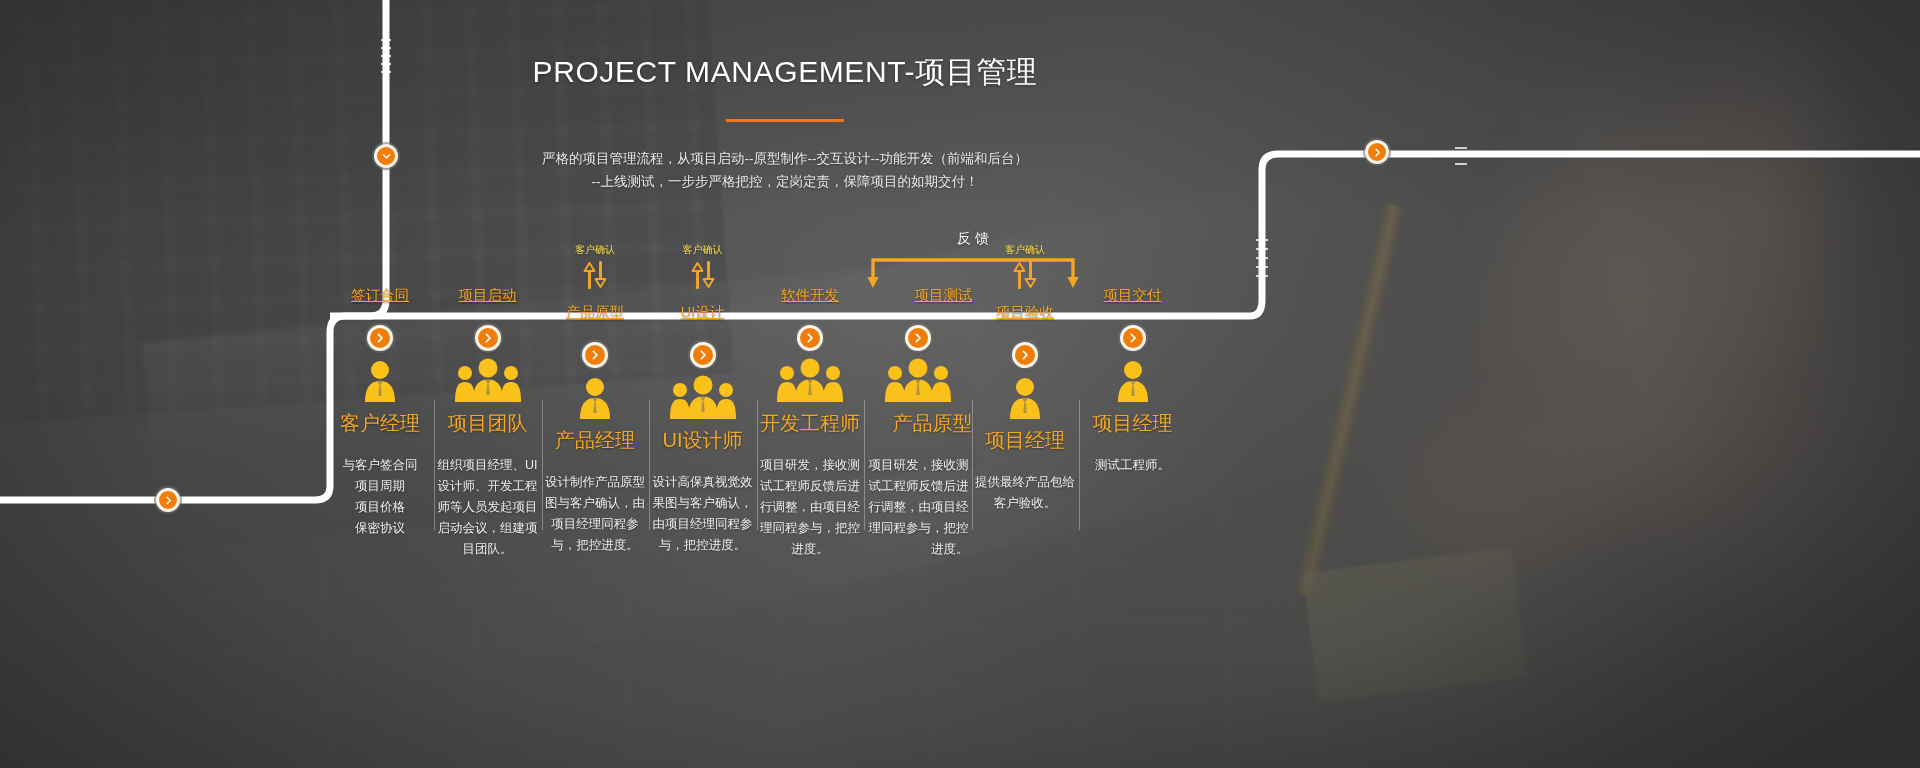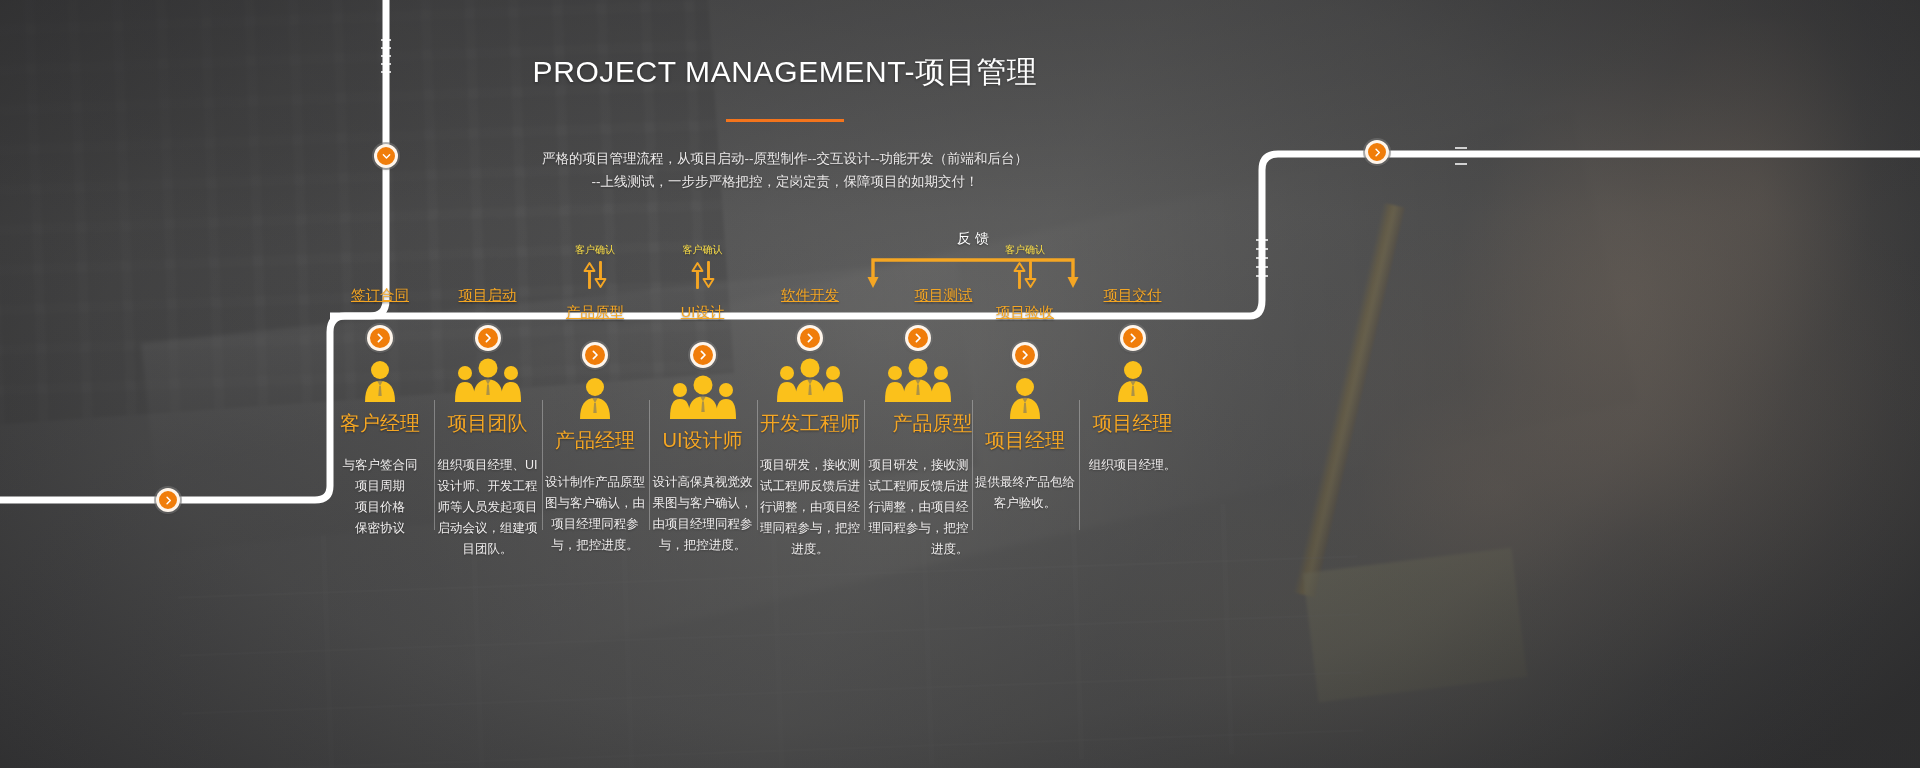--- a/index.html
+++ b/index.html
@@ -447,17 +447,17 @@
         </div>
         <div class="people">
           <svg width="34" height="42" viewBox="0 0 34 42">
             <circle cx="17" cy="10" r="9" fill="#fbc11b"></circle>
             <path d="M17,21 C7,21 2,28 2,42 L32,42 C32,28 27,21 17,21 Z" fill="#fbc11b"></path>
             <path d="M14.3,21 L17,26 L19.7,21 L17,19.6 Z" fill="#6b6b6b" opacity=".55"></path>
             <path d="M16.1,26 L17.9,26 L18.7,36 L15.3,36 Z" fill="#6b6b6b" opacity=".55"></path>
           </svg>
         </div>
         <div class="role">项目经理</div>
-        <div class="detail">组织项目经理。</div>
+        <div class="detail">测试工程师。</div>
       </div>
     </div>
 
 </div>
 
 </body></html>

